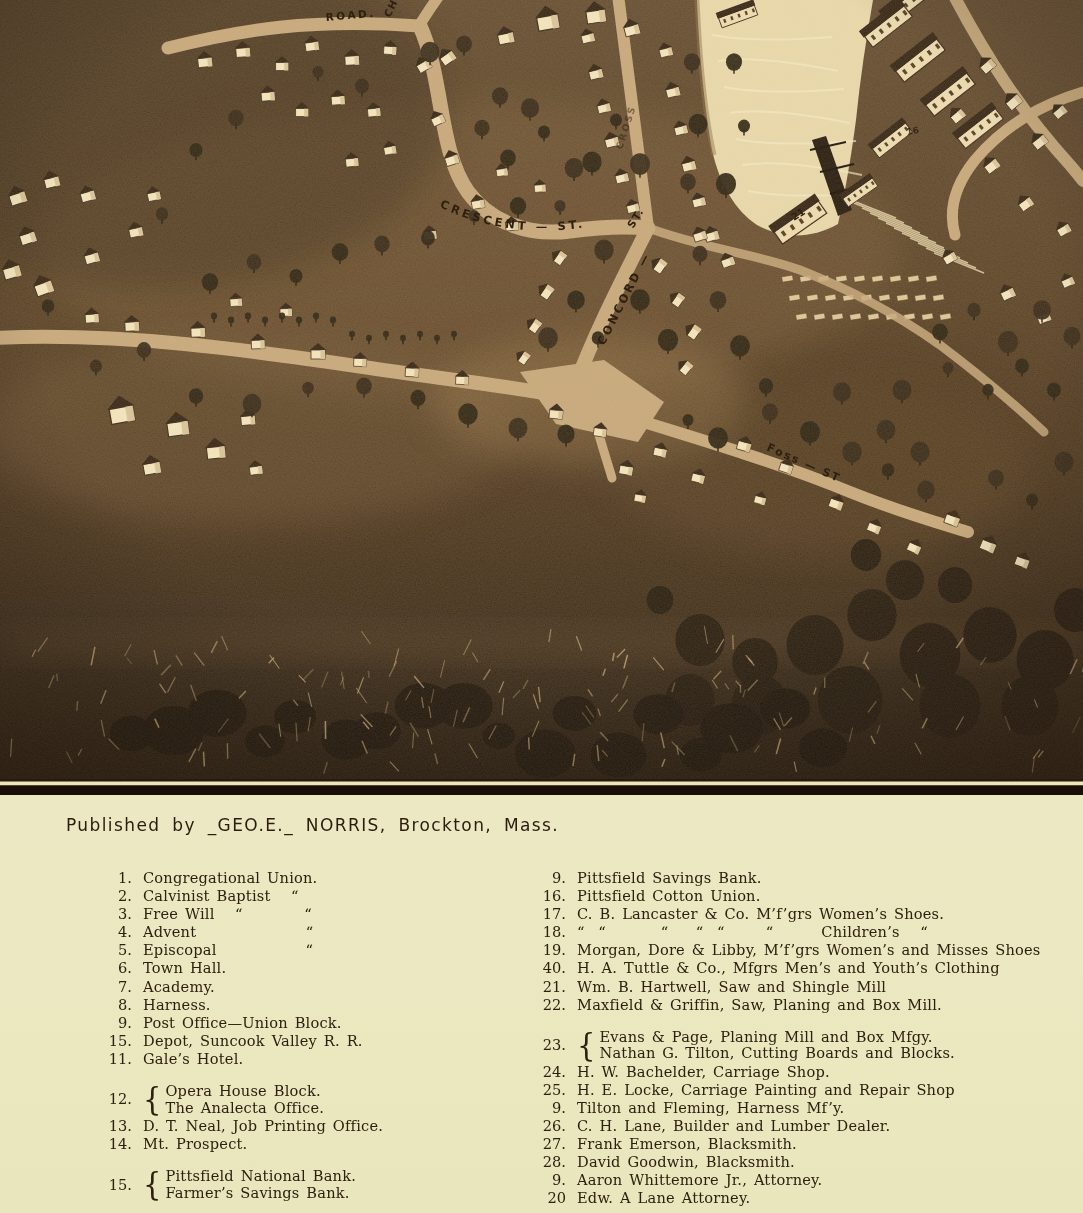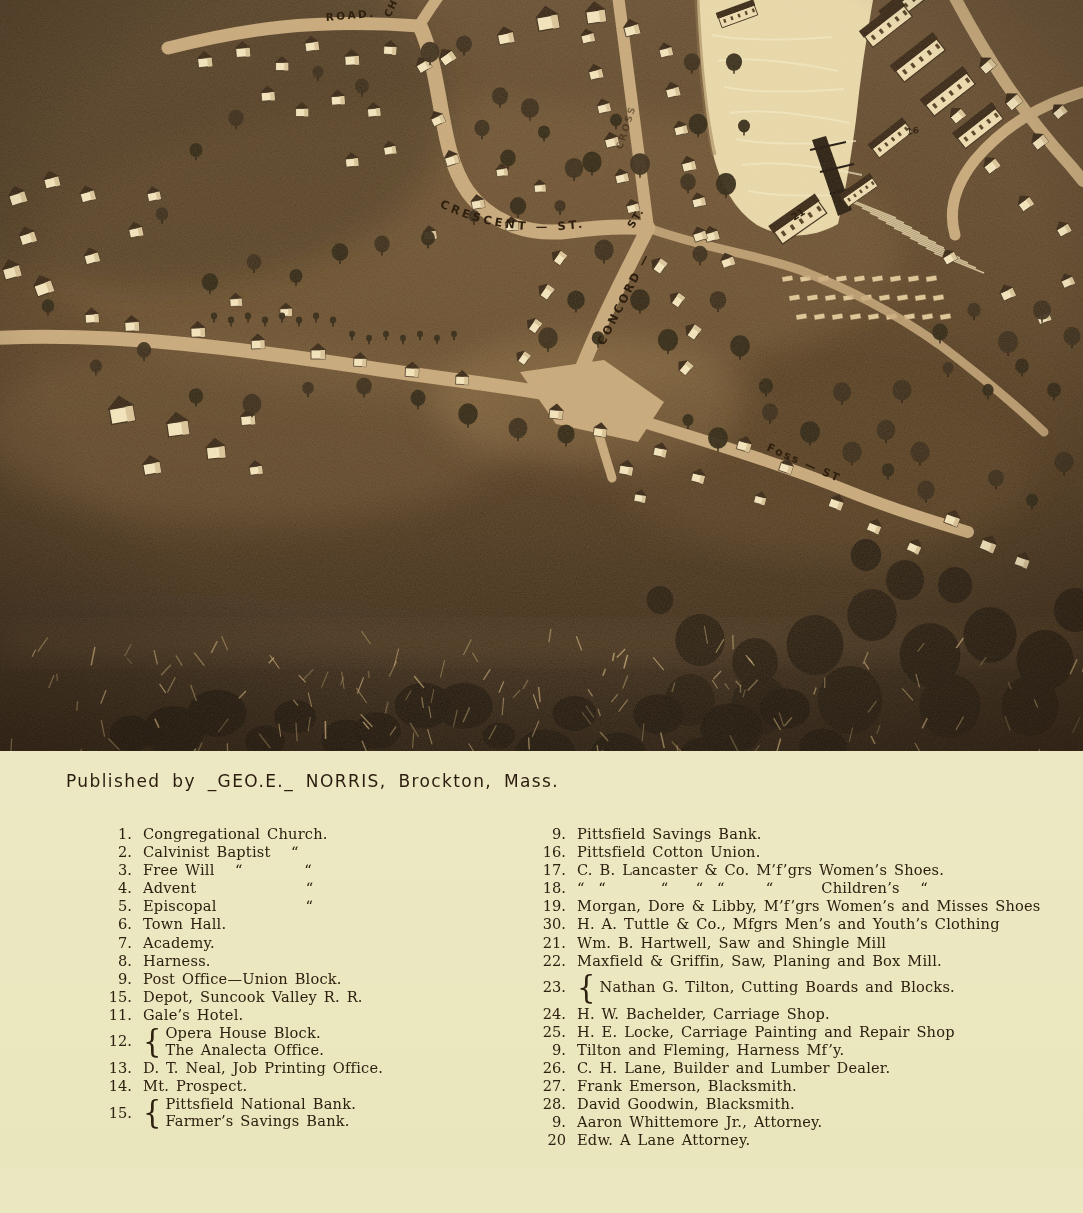--- a/index.html
+++ b/index.html
@@ -1,30 +1,30 @@
 <!DOCTYPE html>
 <html><head>
 <meta charset="utf-8">
 <style>
   html,body{margin:0;padding:0;background:#ebe7c1;}
   #sheet{position:relative;width:1083px;height:1213px;overflow:hidden;background:#ebe7c1;
          font-family:"DejaVu Serif", serif;}
   #map-wrap{position:absolute;top:0;left:0;width:1083px;height:795px;}
   svg text{user-select:none;}
   
-  #legend{position:absolute;top:751px;left:0;width:1083px;height:418px;
+  #legend{position:absolute;top:795px;left:0;width:1083px;height:418px;
           background:linear-gradient(180deg,#ece8c3 0%,#ebe7bf 60%,#e9e5bc 100%);color:#2e2010;}
   #publisher{position:absolute;left:66px;top:20px;font-family:"DejaVu Sans",sans-serif;
              font-size:17px;letter-spacing:1.4px;word-spacing:5px;color:#2b1c0e;}
   .col{position:absolute;top:74px;}
   #legend-left{left:96px;}
   #legend-right{left:530px;}
   .row{display:flex;align-items:center;min-height:18.1px;font-size:14.6px;line-height:18.1px;
        color:#2e2010;word-spacing:2px;}
-  .row.double{min-height:35px;}
+  .row.double{min-height:35px;margin-top:14px;}
   .num{width:36px;text-align:right;padding-right:11px;flex:none;}
   .txt{white-space:pre;letter-spacing:.2px;}
   .brace{font-family:"DejaVu Serif",serif;font-size:29px;font-weight:300;line-height:29px;
          margin-right:4px;transform:scaleY(1.12);flex:none;}
   .lines .txt{display:block;line-height:16.4px;}
 </style>
 </head>
 <body>
 
 <div id="sheet">
@@ -1285,21 +1285,21 @@
         <text font-size="9" opacity="0.85" transform="translate(907,135) rotate(-10)">16</text>
       </g>
     </svg>
   </div>
 
   <div id="legend">
     <div id="publisher">Published by _GEO.E._ NORRIS, Brockton, Mass.</div>
     <div id="legend-left" class="col">
         <div class="row">
           <span class="num">1.</span>
-          <span class="txt">Congregational Church.</span>
+          <span class="txt">Congregational Union.</span>
         </div>
         <div class="row">
           <span class="num">2.</span>
           <span class="txt">Calvinist Baptist   “</span>
         </div>
         <div class="row">
           <span class="num">3.</span>
           <span class="txt">Free Will   “         “</span>
         </div>
         <div class="row">
@@ -1374,35 +1374,36 @@
         </div>
         <div class="row">
           <span class="num">18.</span>
           <span class="txt">“  “        “    “  “      “       Children’s   “</span>
         </div>
         <div class="row">
           <span class="num">19.</span>
           <span class="txt">Morgan, Dore &amp; Libby, M’f’grs Women’s and Misses Shoes</span>
         </div>
         <div class="row">
-          <span class="num">30.</span>
+          <span class="num">40.</span>
           <span class="txt">H. A. Tuttle &amp; Co., Mfgrs Men’s and Youth’s Clothing</span>
         </div>
         <div class="row">
           <span class="num">21.</span>
           <span class="txt">Wm. B. Hartwell, Saw and Shingle Mill</span>
         </div>
         <div class="row">
           <span class="num">22.</span>
           <span class="txt">Maxfield &amp; Griffin, Saw, Planing and Box Mill.</span>
         </div>
         <div class="row double">
           <span class="num">23.</span>
           <span class="brace">{</span>
           <span class="lines">
+            <span class="txt">Evans &amp; Page, Planing Mill and Box Mfgy.</span>
             <span class="txt">Nathan G. Tilton, Cutting Boards and Blocks.</span>
           </span>
         </div>
         <div class="row">
           <span class="num">24.</span>
           <span class="txt">H. W. Bachelder, Carriage Shop.</span>
         </div>
         <div class="row">
           <span class="num">25.</span>
           <span class="txt">H. E. Locke, Carriage Painting and Repair Shop</span>

